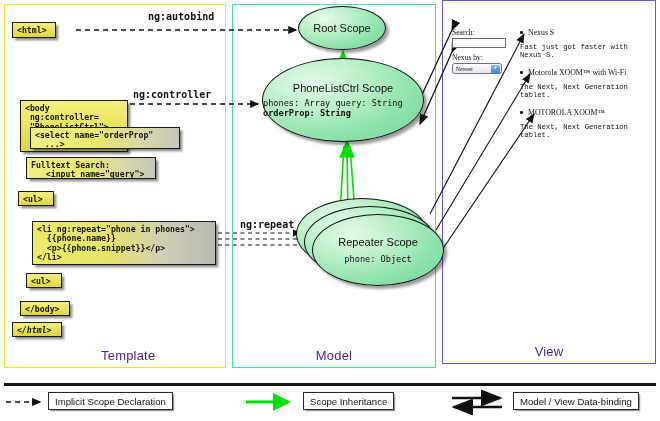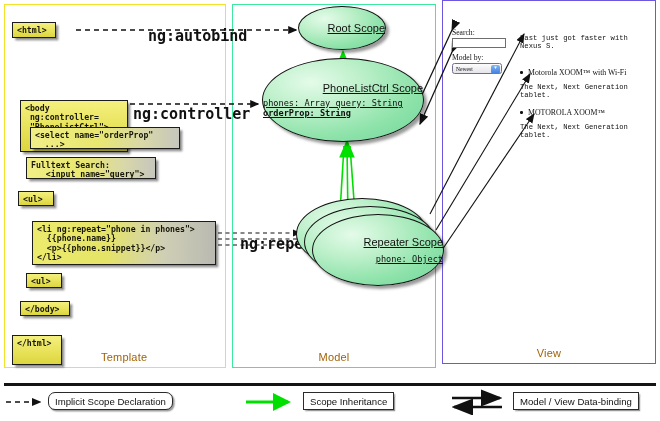--- a/index.html
+++ b/index.html
@@ -6,21 +6,21 @@
   body{width:660px;height:421px;overflow:hidden;
        font-family:"Liberation Sans", sans-serif;}
   #stage{position:relative;width:660px;height:421px;background:#fff;}
 
   
   .panel{position:absolute;background:#fff;box-sizing:border-box;}
   #panel-template{left:4px;top:4px;width:222px;height:364px;border:1.4px solid #f2e22a;}
   #panel-model{left:232px;top:4px;width:204px;height:364px;border:1.4px solid #3fe8a0;}
   #panel-view{left:442px;top:0;width:214px;height:364px;border:1.4px solid #6b57e0;}
   .panel-label{position:absolute;bottom:4px;left:0;width:100%;text-align:center;
-               font-size:11px;color:#a16207;letter-spacing:.2px;}
+               font-size:13px;color:#4c1d95;letter-spacing:.2px;}
   #panel-template .panel-label{left:8px;width:auto;right:auto;text-align:left;
                transform:translateX(88px);}
 
   
   .cbox{position:absolute;box-sizing:border-box;
         border:1.1px solid #1c1c1c;
         background:linear-gradient(180deg,#f4f07e 0%,#e8e25a 55%,#dcd63f 100%);
         box-shadow:2.5px 2.5px 2.2px rgba(0,0,0,.45);
         font-family:"DejaVu Sans Mono","Liberation Mono",monospace;
         font-size:8.2px;line-height:9.6px;color:#16160a;
@@ -31,29 +31,29 @@
         background:linear-gradient(90deg,#f0ee86 0%,#e9e770 45%,#d9d8a8 75%,#c6c6bd 100%);}
 
   #box-html      {left:12px; top:22px;  width:44px;  height:16px;}
   #box-body      {left:20px; top:100px;  width:108px; height:52px;}
   #box-select    {left:30px; top:127px; width:150px; height:22px;}
   #box-fulltext  {left:26px; top:157px; width:130px; height:22px;}
   #box-ul1       {left:18px; top:191px; width:36px;  height:15px;}
   #box-li        {left:32px; top:221px; width:184px; height:44px;}
   #box-ul2       {left:26px; top:273px; width:36px;  height:15px;}
   #box-bodyclose {left:20px; top:301px; width:50px;  height:15px;}
-  #box-htmlclose {left:12px; top:335px; width:50px;  height:30px;}
+  #box-htmlclose {left:12px; top:322px; width:50px;  height:15px;font-style:italic;}
 
   
   .ell{position:absolute;box-sizing:border-box;border-radius:50%;
        border:1.6px solid #121212;
        background:radial-gradient(ellipse at 30% 28%,#e4fbe9 0%,#bdf0ca 32%,#8fe3ab 65%,#6ed79a 100%);
        box-shadow:3px 3px 3px rgba(0,0,0,.4);
-       display:flex;flex-direction:column;align-items:flex-end;justify-content:center;
-       text-align:center;color:#101010;text-decoration:underline;}
+       display:flex;flex-direction:column;align-items:center;justify-content:center;
+       text-align:center;color:#101010;}
   #ell-root{left:298px;top:6px;width:88px;height:44px;font-size:11px;line-height:12.5px;}
   #ell-ctrl{left:262px;top:58px;width:162px;height:84px;}
   #ell-rep1{left:296px;top:198px;width:132px;height:72px;}
   #ell-rep2{left:304px;top:206px;width:132px;height:72px;}
   #ell-rep3{left:312px;top:214px;width:132px;height:72px;}
   .ell-title{font-size:11px;line-height:12.5px;}
   .ell-props{font-family:"DejaVu Sans Mono","Liberation Mono",monospace;
              font-size:8.6px;line-height:10px;margin-top:3px;text-align:left;}
   .ell-props b{font-weight:bold;}
   #ell-rep3 .ell-props{margin-top:6px;}
@@ -81,32 +81,32 @@
   .v-item .nm{font-size:7.8px;position:relative;padding-left:8px;}
   .v-item .nm:before{content:"";position:absolute;left:0;top:3px;
           width:2.6px;height:2.6px;border-radius:50%;background:#111;}
   .v-item .sn{font-size:7.2px;margin-top:6px;font-family:Liberation Mono, monospace;}
   #v-item-0{top:0px;}
   #v-item-1{top:40px;}
   #v-item-2{top:80px;}
 
   
   .edge-label{position:absolute;font-family:"DejaVu Sans Mono","Liberation Mono",monospace;
-              font-size:15px;font-weight:bold;color:#111;margin-top:16px;}
+              font-size:10px;font-weight:bold;color:#111;}
   #lbl-autobind{left:148px;top:11px;}
   #lbl-controller{left:133px;top:89px;}
   #lbl-repeat{left:240px;top:219px;}
 
   
   #legend-rule{position:absolute;left:4px;top:383px;width:652px;height:2.6px;background:#141414;}
   #legend{position:absolute;left:0px;top:391px;width:660px;height:26px;}
   .lg-box{position:absolute;box-sizing:border-box;border:1.2px solid #2a2a2a;
           background:#fff;box-shadow:1.6px 1.6px 1.4px rgba(0,0,0,.4);
           font-size:9.6px;color:#111;padding:2.5px 6px;white-space:nowrap;}
-  #lg-box-1{left:48px;top:1px;border-radius:7px;}
+  #lg-box-1{left:48px;top:1px;}
   #lg-box-2{left:303px;top:1px;}
   #lg-box-3{left:513px;top:1px;}
   .lg-art{position:absolute;top:0;}
   #lg-art-1{left:6px;top:1px;}
   #lg-art-2{left:246px;top:1px;}
   #lg-art-3{left:450px;top:-2px;}
 
   svg.overlay{position:absolute;left:0;top:0;width:660px;height:421px;
               pointer-events:none;}
 </style>
@@ -201,27 +201,28 @@
   <div class="ell" id="ell-rep2"></div>
   <div class="ell" id="ell-rep3">
     <div class="ell-title">Repeater
 Scope</div>
     <div class="ell-props">phone: Object</div>
   </div>
 
   <div id="view-inner">
     <div class="v-label" id="v-search-label">Search:</div>
     <input id="v-search-input" type="text" value="" style="">
-    <div class="v-label" id="v-sort-label">Model by:</div>
+    <div class="v-label" id="v-sort-label">Nexus by:</div>
     <div id="v-sort-select">
       <span>Newest</span>
       <span id="v-sort-arrow">▾</span>
     </div>
 
     <div class="v-item" id="v-item-0">
+      <div class="nm">Nexus S</div>
       <div class="sn">Fast just got faster with Nexus S.</div>
     </div>
     <div class="v-item" id="v-item-1">
       <div class="nm">Motorola XOOM™ with Wi-Fi</div>
       <div class="sn">The Next, Next Generation tablet.</div>
     </div>
     <div class="v-item" id="v-item-2">
       <div class="nm">MOTOROLA XOOM™</div>
       <div class="sn">The Next, Next Generation tablet.</div>
     </div>

